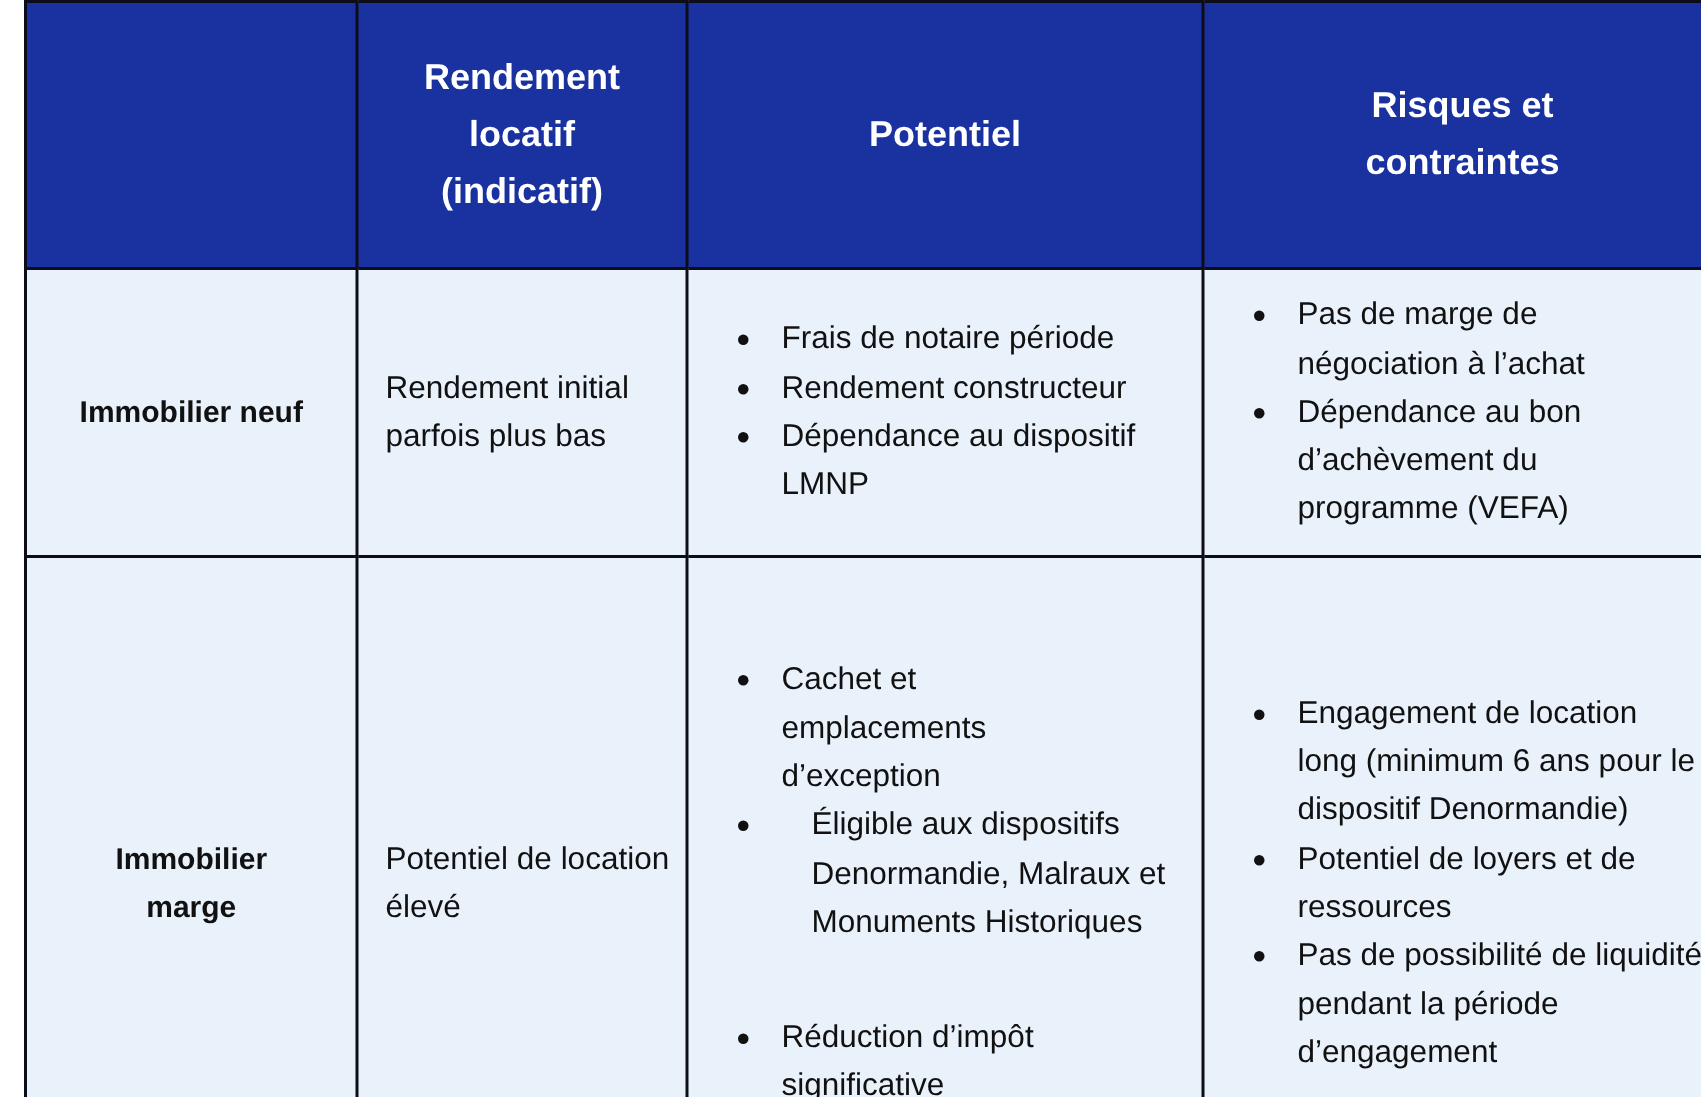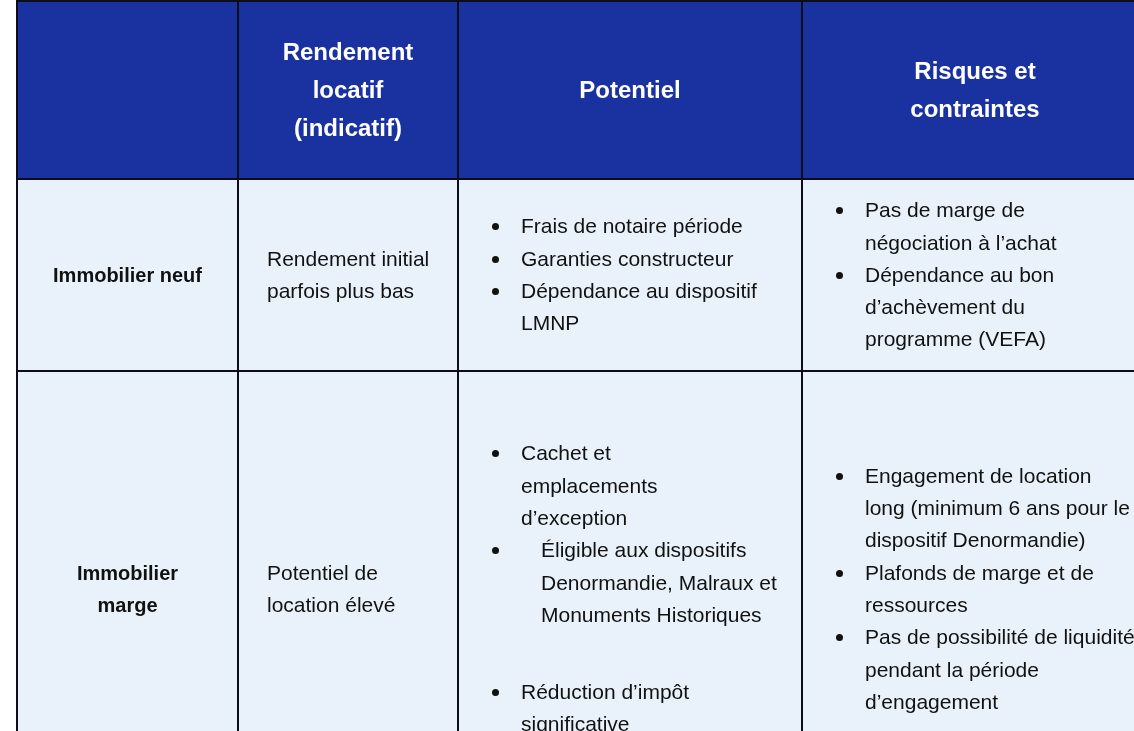--- a/index.html
+++ b/index.html
@@ -23,21 +23,21 @@
       line-height: 38px;
       text-align: center;
       padding: 0 14px;
       height: 178px;
     }
     td { background: #e9f2fb; font-size: 21px; line-height: 32.3px; }
     td.rowhead {
       font-weight: bold; font-size: 20px; text-align: center;
       padding: 0 10px;
     }
-    td.plain { padding: 0 10px 0 28px; }
+    td.plain { padding: 0 10px 0 18px; }
     td.list { padding: 0 10px 0 18px; }
     ul { list-style: none; }
     ul li { position: relative; padding-left: 44px; }
     ul li .bullet {
       position: absolute; left: 15px; top: 13px;
       width: 7px; height: 7px; border-radius: 50%; background: #111111;
     }
     tr.r1 td { height: 192px; }
     tr.r2 td { height: 436px; }
   </style>
@@ -63,21 +63,21 @@
         </th>
     </tr>
   </thead>
   <tbody>
     <tr class="r1">
       <td class="rowhead">Immobilier neuf</td>
       <td class="plain">Rendement initial parfois plus bas</td>
       <td class="list">
         <ul>
           <li><span class="bullet"></span><span>Frais de notaire période</span></li>
-          <li><span class="bullet"></span><span>Garanties constructeur</span></li>
+          <li><span class="bullet"></span><span>Rendement constructeur</span></li>
           <li><span class="bullet"></span><span>Dépendance au dispositif LMNP</span></li>
         </ul>
       </td>
       <td class="list">
         <ul>
           <li><span class="bullet"></span><span>Pas de marge de négociation à l’achat</span></li>
           <li><span class="bullet"></span><span>Dépendance au bon d’achèvement du programme (VEFA)</span></li>
         </ul>
       </td>
     </tr>
@@ -98,19 +98,19 @@
             </li>
           <li>
               <span class="bullet"></span>
               <span style="display:block;width:210px;margin-top:45px;">Réduction d’impôt significative</span>
             </li>
         </ul>
       </td>
       <td class="list">
         <ul>
           <li><span class="bullet"></span><span>Engagement de location long (minimum 6 ans pour le dispositif Denormandie)</span></li>
-          <li><span class="bullet"></span><span>Plafonds de marge et de ressources</span></li>
+          <li><span class="bullet"></span><span>Potentiel de loyers et de ressources</span></li>
           <li><span class="bullet"></span><span>Pas de possibilité de liquidité pendant la période d’engagement</span></li>
         </ul>
       </td>
     </tr>
   </tbody>
 </table>
 
 </body></html>

